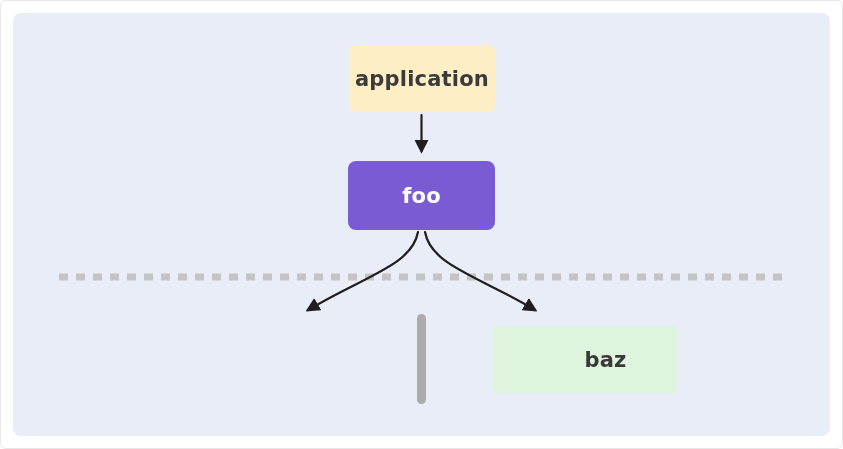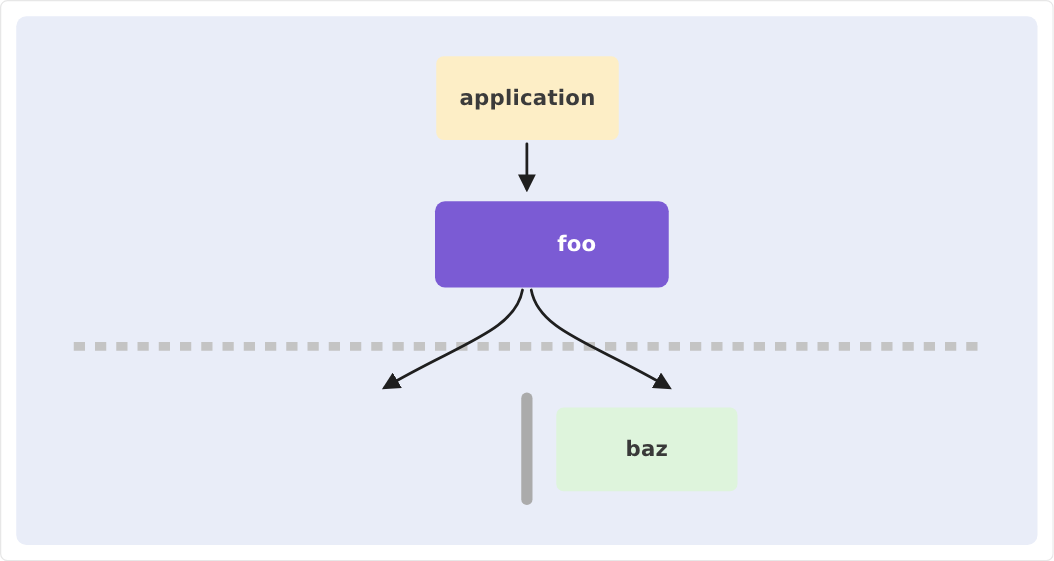--- a/index.html
+++ b/index.html
@@ -56,45 +56,45 @@
   .divider-bar {
     fill: var(--divider, #ababab);
   }
   .node {
     position: absolute;
     display: flex;
     align-items: center;
     justify-content: center;
     border-radius: 6px;
     font-weight: 700;
-    font-size: 17px;
+    font-size: 21px;
     letter-spacing: 0.2px;
     user-select: none;
   }
   .node-application {
     left: 348px; top: 44px; width: 146px; height: 67px;
     background: var(--application-bg, #fdeec6);
     color: var(--application-text, #3b3b3b);
   }
   .node-foo {
     left: 347px; top: 160px; width: 147px; height: 69px;
     background: var(--foo-bg, #7b5bd4);
     color: var(--foo-text, #ffffff);
     border-radius: 8px;
-    padding-left: 40px;
   }
   .node-bar {
     left: 224px; top: 325px; width: 145px; height: 67px;
     background: var(--leaf-bg, #def4dc);
     color: var(--leaf-text, #393939);
   }
   .node-baz {
-    left: 444px; top: 325px; width: 145px; height: 67px;
+    left: 492px; top: 325px; width: 145px; height: 67px;
     background: var(--leaf-bg, #def4dc);
     color: var(--leaf-text, #393939);
+    padding-left: 40px;
   }
 </style>
 </head>
 <body>
 
 <div class="stage">
   <div class="panel"></div>
 
   <svg class="overlay-svg" viewBox="0 0 843 449" xmlns="http://www.w3.org/2000/svg">
     <defs>

